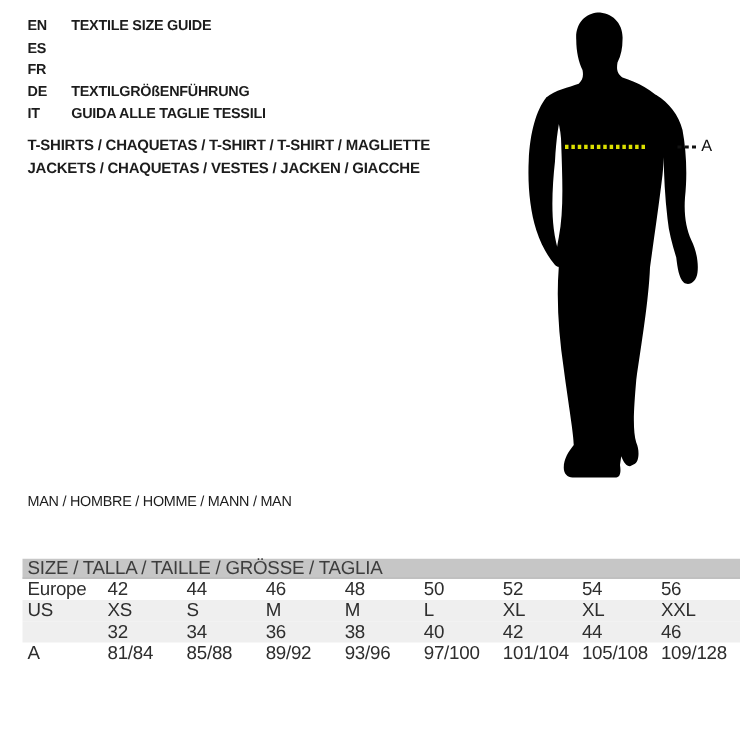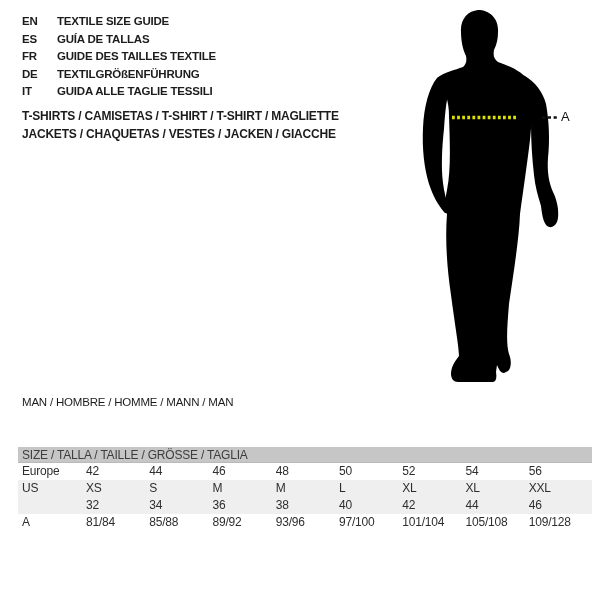--- a/index.html
+++ b/index.html
@@ -25,21 +25,21 @@
   .figure svg { display:block; width:205px; height:400px; }
   .measure-label {
     position:absolute; left:166px; top:109px; font-size:13px; font-weight:400;
     color:#111; letter-spacing:0;
   }
 
   
   .section-title { position:absolute; left:22px; top:396px; font-size:11.5px; font-weight:400; }
 
   
-  .size-table { position:absolute; left:18px; top:447px; width:574px; font-size:12px; color:#2e2e2e; }
+  .size-table { position:absolute; left:18px; top:447px; width:574px; font-size:15px; color:#2e2e2e; }
   .t-header {
     height:16px; line-height:16px; padding-left:4px; color:#3d3d3d;
     border-bottom:1px solid #b9b9b9;
   }
   .t-row { display:grid; grid-template-columns:68px repeat(8,1fr); height:17px; line-height:17px; }
   .t-row .t-label { padding-left:4px; text-align:left; }
   .t-row .t-cell { text-align:left; }
   .t-row.band { background:#efefef; }
 
   
@@ -50,38 +50,36 @@
 
 <div class="page">
 
   <div class="lang-list">
     <div class="lang-row">
       <span class="lang-code">EN</span>
       <span class="lang-label">TEXTILE SIZE GUIDE</span>
     </div>
     <div class="lang-row">
       <span class="lang-code">ES</span>
-      <span class="lang-label">GUÍA DE TALLAS</span>
     </div>
     <div class="lang-row">
       <span class="lang-code">FR</span>
-      <span class="lang-label">GUIDE DES TAILLES TEXTILE</span>
     </div>
     <div class="lang-row">
       <span class="lang-code">DE</span>
       <span class="lang-label">TEXTILGRÖßENFÜHRUNG</span>
     </div>
     <div class="lang-row">
       <span class="lang-code">IT</span>
       <span class="lang-label">GUIDA ALLE TAGLIE TESSILI</span>
     </div>
   </div>
 
   <div class="categories">
-    <div class="category-line">T-SHIRTS / CAMISETAS / T-SHIRT / T-SHIRT / MAGLIETTE</div>
+    <div class="category-line">T-SHIRTS / CHAQUETAS / T-SHIRT / T-SHIRT / MAGLIETTE</div>
     <div class="category-line">JACKETS / CHAQUETAS / VESTES / JACKEN / GIACCHE</div>
   </div>
 
   <div class="figure">
     <svg viewBox="0 0 205 400" aria-hidden="true">
       <g fill="#000000" stroke="none">
 
         <path d="
           M83,10
           C73,11 65,19 66,32

